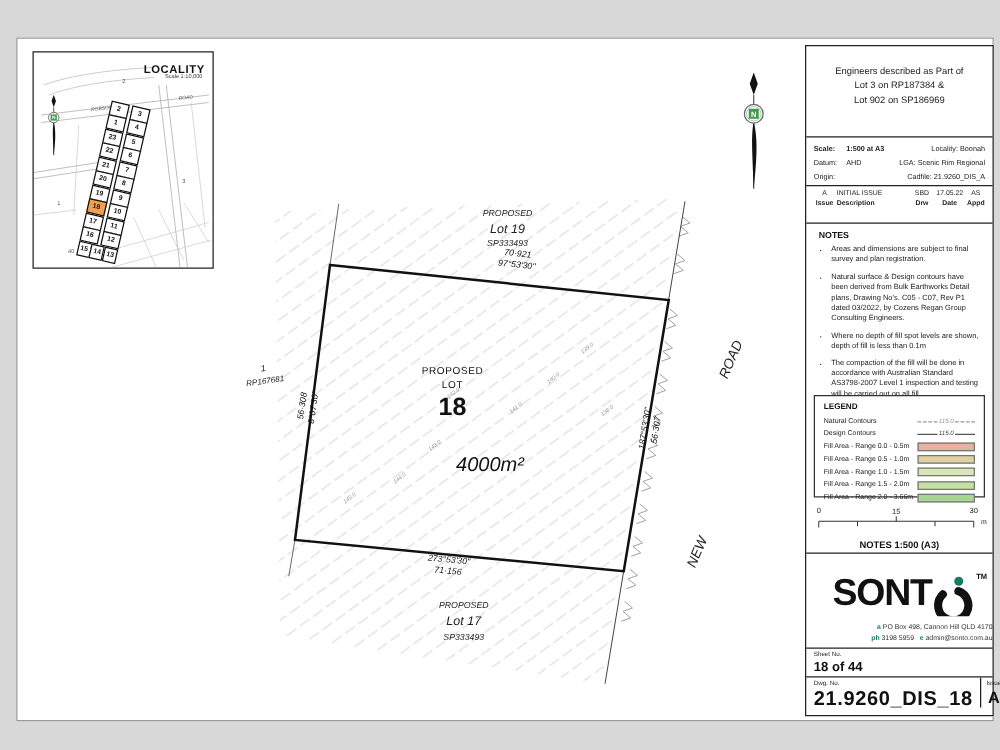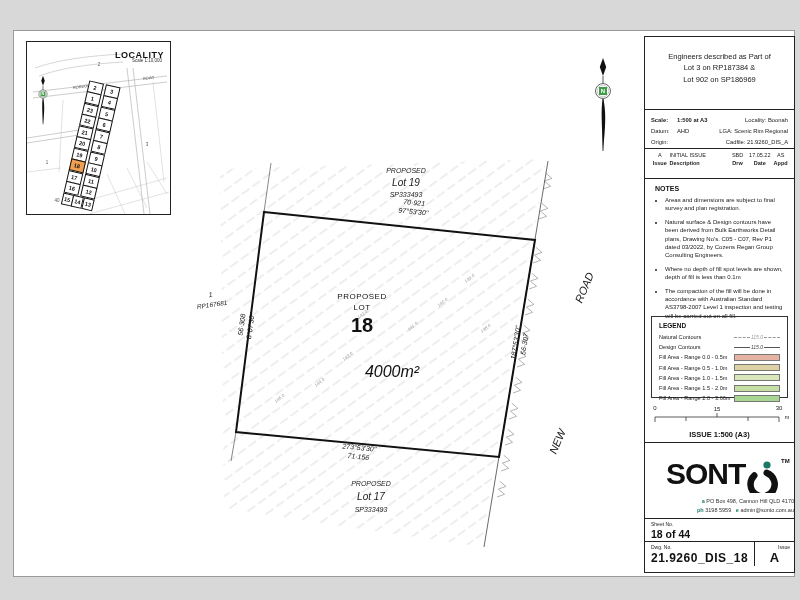--- a/index.html
+++ b/index.html
@@ -51,21 +51,21 @@
   .scalebar-sec{height:41px;text-align:center;padding-top:2px;}
   .sb-label{font-size:7.5px;font-weight:bold;color:#111;margin-top:0px;}
   .firm-sec{height:76px;text-align:right;}
   .addr{font-size:5.5px;color:#333;line-height:1.6;}
   .mk{color:#1b7a66;font-weight:bold;}
   .sheetno-sec{height:23px;padding:2px 6px;}
   .tiny{font-size:5px;color:#222;}
   .sheetno-val{font-size:10.5px;font-weight:bold;color:#111;margin-top:1px;}
   .dwg-sec{height:24px;display:flex;}
   .dwg-left{flex:1;padding:2px 6px;}
-  .dwg-val{font-size:12px;font-weight:bold;letter-spacing:.5px;color:#111;margin-top:1px;}
+  .dwg-val{font-size:16px;font-weight:bold;letter-spacing:.5px;color:#111;margin-top:1px;}
   .issue-col{width:32px;border-left:1px solid #222;padding:2px 4px;text-align:right;}
   .issue-val{font-size:13px;font-weight:bold;color:#111;text-align:center;margin-top:0px;}
 </style>
 </head>
 <body>
 
 <div class="sheet">
 
   <svg width="780" height="545" viewBox="0 0 780 545" style="position:absolute;left:0;top:0;">
     <defs>
@@ -368,21 +368,21 @@
         <line x1="70" y1="13" x2="70" y2="9" stroke="#333" stroke-width="0.8"></line>
         <line x1="101" y1="13" x2="101" y2="17" stroke="#333" stroke-width="0.8"></line>
         <line x1="132" y1="13" x2="132" y2="18" stroke="#333" stroke-width="0.8"></line>
         <g font-size="6" fill="#222" text-anchor="middle">
           <text x="8" y="6">0</text>
           <text x="70" y="7">15</text>
           <text x="132" y="6">30</text>
           <text x="140" y="15" font-size="5.5">m</text>
         </g>
       </svg>
-      <div class="sb-label">ISSUE 1:500 (A3)</div>
+      <div class="sb-label">NOTES 1:500 (A3)</div>
     </div>
 
     <div class="sec firm-sec b">
       <svg width="130" height="42" viewBox="0 0 130 42" style="margin-top:8px;">
         <text x="2" y="33" font-size="30" font-weight="bold" letter-spacing="-1" fill="#111">SONT</text>
         <path d="M90.6,12.4 A13,13 0 1 0 104,9.6" fill="none" stroke="#111" stroke-width="7" stroke-linecap="round" transform="translate(6,13) scale(0.93)"></path>
         <circle cx="103" cy="14" r="3.6" fill="#1b7a66"></circle>
         <text x="117" y="12" font-size="6" font-weight="bold" fill="#111">TM</text>
       </svg>
       <div class="addr">

